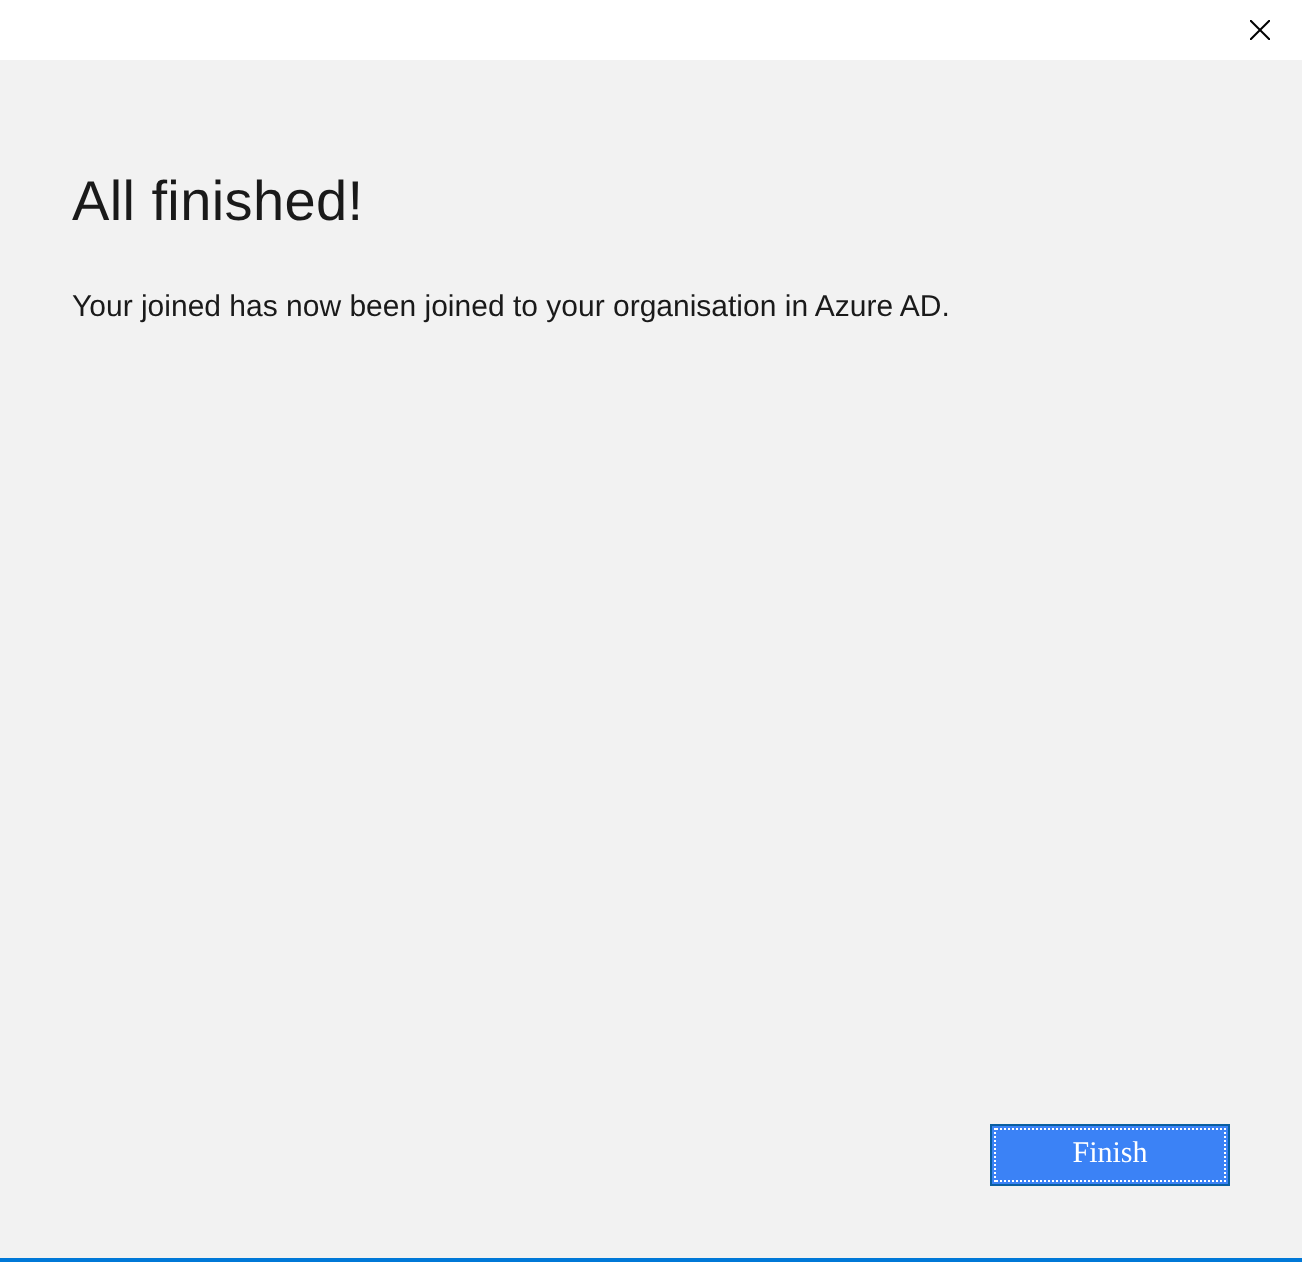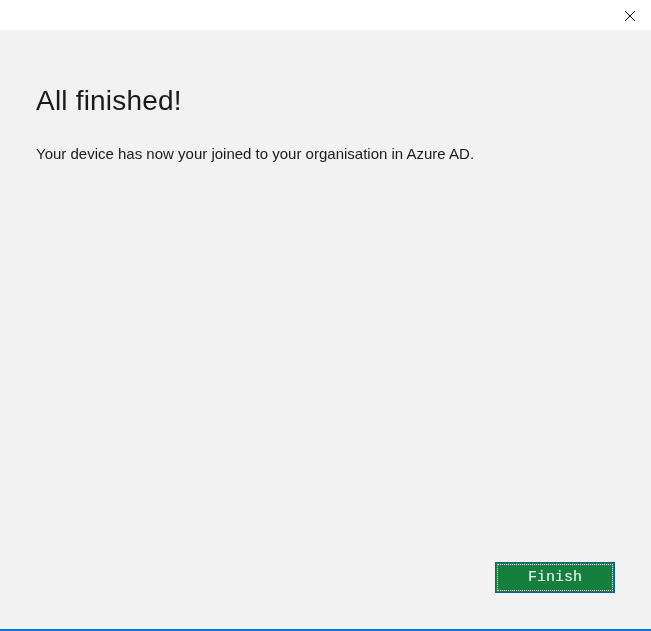--- a/index.html
+++ b/index.html
@@ -56,47 +56,47 @@
       font-size: 15px;
       font-weight: 400;
       color: #1a1a1a;
     }
     .button-row {
       position: absolute;
       bottom: 36px;
       right: 36px;
     }
     .finish-btn {
-      background: #15803d;
+      background: #3b82f6;
       color: #ffffff;
       border: 1px solid #0a5fa1;
       outline: 1px dotted #ffffff;
       outline-offset: -3px;
       width: 120px;
       height: 31px;
       font-size: 15px;
-      font-family: Liberation Mono, monospace;
+      font-family: Liberation Serif, serif;
       cursor: pointer;
       text-align: center;
     }
   </style>
 </head>
 <body>
 
 <div class="titlebar">
   <div class="close-btn">
     <span>
       <svg viewBox="0 0 10 10">
         <line x1="0" y1="0" x2="10" y2="10" stroke="#000" stroke-width="1"></line>
         <line x1="10" y1="0" x2="0" y2="10" stroke="#000" stroke-width="1"></line>
       </svg>
     </span>
   </div>
 </div>
 
 <div class="content-area">
   <h1 class="heading">All finished!</h1>
-  <p class="subtext">Your device has now your joined to your organisation in Azure AD.</p>
+  <p class="subtext">Your joined has now been joined to your organisation in Azure AD.</p>
 
   <div class="button-row">
     <button class="finish-btn">Finish</button>
   </div>
 </div>
 
 </body></html>

